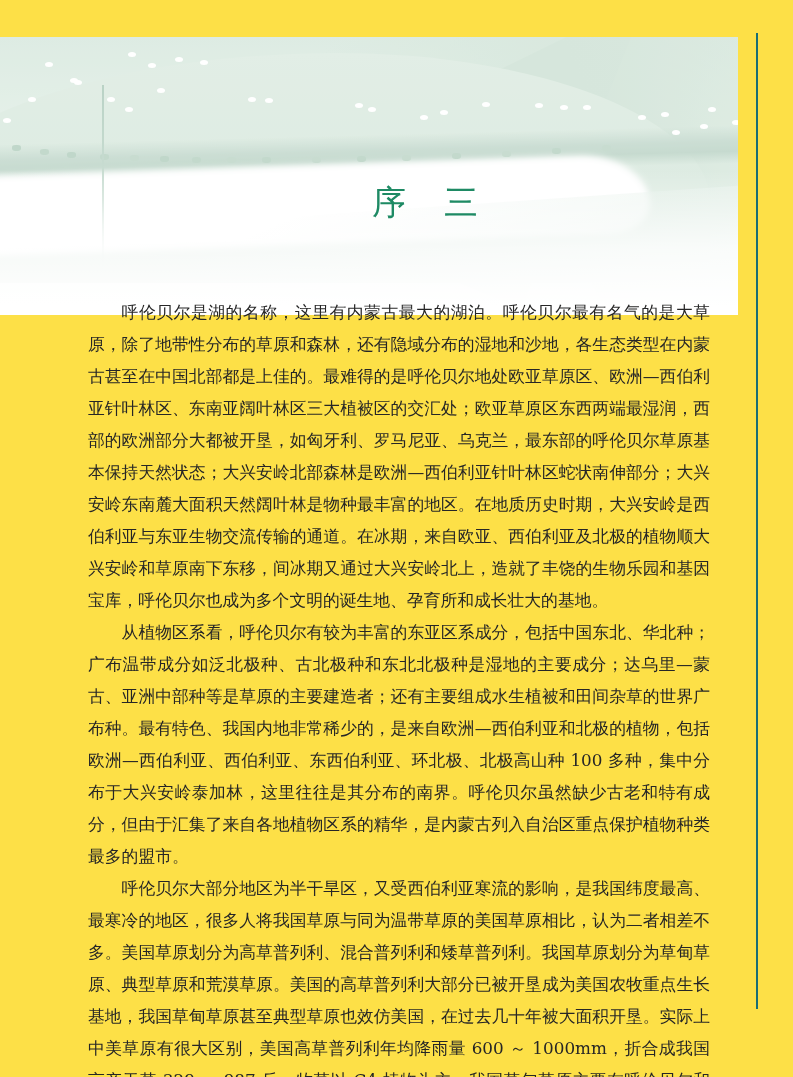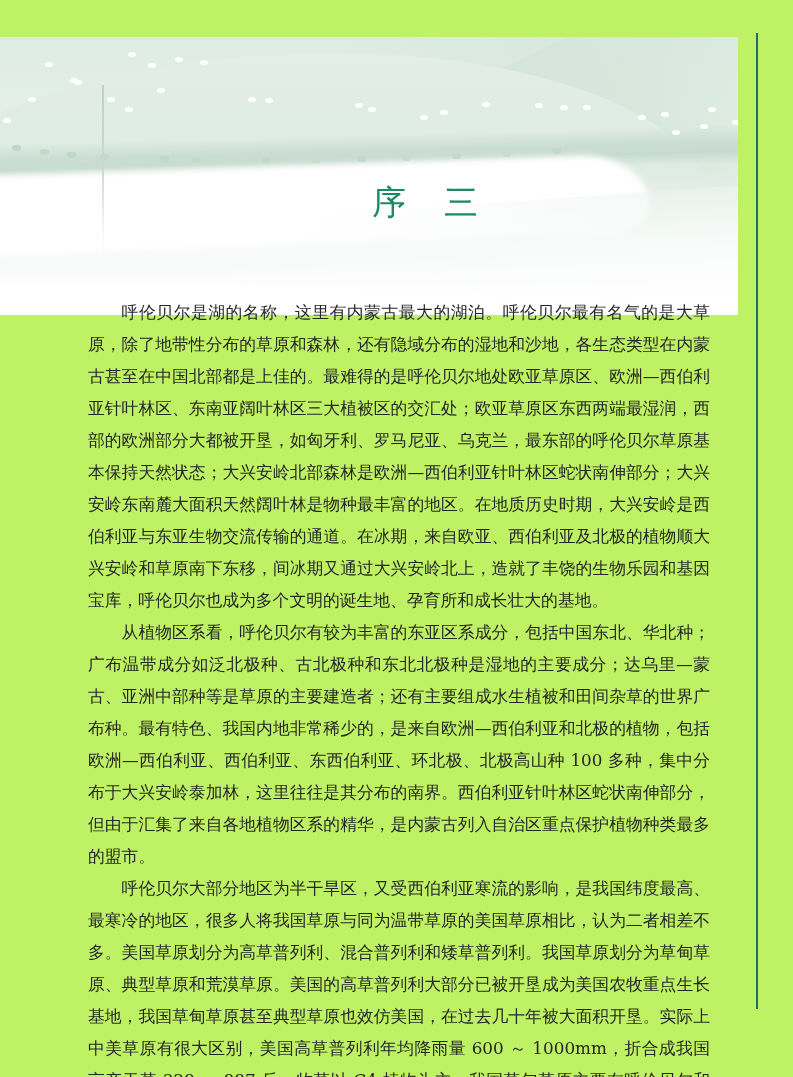--- a/index.html
+++ b/index.html
@@ -1,20 +1,20 @@
 <!DOCTYPE html>
 <html style="--accent-title: #1e8a64; --accent-rule: #1a6e74;"><head>
 <meta charset="utf-8">
 <style>
   html, body { margin: 0; padding: 0; background: #ffffff; }
   .page {
     position: relative;
     width: 793px;
     height: 1077px;
-    background: #bef264;
+    background: #fde047;
     overflow: hidden;
     font-family: "DejaVu Serif", "Liberation Serif", serif;
   }
 
   
   .hero {
     position: absolute;
     left: 0; top: 37px;
     width: 738px; height: 278px;
     overflow: hidden;
@@ -155,17 +155,17 @@
     <div class="wash"></div>
     <div class="fade"></div>
   </div>
 
   <div class="preface-title">序　三</div>
 
   <div class="side-rule"></div>
 
   <div class="content">
     <p>呼伦贝尔是湖的名称，这里有内蒙古最大的湖泊。呼伦贝尔最有名气的是大草原，除了地带性分布的草原和森林，还有隐域分布的湿地和沙地，各生态类型在内蒙古甚至在中国北部都是上佳的。最难得的是呼伦贝尔地处欧亚草原区、欧洲—西伯利亚针叶林区、东南亚阔叶林区三大植被区的交汇处；欧亚草原区东西两端最湿润，西部的欧洲部分大都被开垦，如匈牙利、罗马尼亚、乌克兰，最东部的呼伦贝尔草原基本保持天然状态；大兴安岭北部森林是欧洲—西伯利亚针叶林区蛇状南伸部分；大兴安岭东南麓大面积天然阔叶林是物种最丰富的地区。在地质历史时期，大兴安岭是西伯利亚与东亚生物交流传输的通道。在冰期，来自欧亚、西伯利亚及北极的植物顺大兴安岭和草原南下东移，间冰期又通过大兴安岭北上，造就了丰饶的生物乐园和基因宝库，呼伦贝尔也成为多个文明的诞生地、孕育所和成长壮大的基地。</p>
-    <p>从植物区系看，呼伦贝尔有较为丰富的东亚区系成分，包括中国东北、华北种；广布温带成分如泛北极种、古北极种和东北北极种是湿地的主要成分；达乌里—蒙古、亚洲中部种等是草原的主要建造者；还有主要组成水生植被和田间杂草的世界广布种。最有特色、我国内地非常稀少的，是来自欧洲—西伯利亚和北极的植物，包括欧洲—西伯利亚、西伯利亚、东西伯利亚、环北极、北极高山种 100 多种，集中分布于大兴安岭泰加林，这里往往是其分布的南界。西伯利亚针叶林区蛇状南伸部分，但由于汇集了来自各地植物区系的精华，是内蒙古列入自治区重点保护植物种类最多的盟市。</p>
+    <p>从植物区系看，呼伦贝尔有较为丰富的东亚区系成分，包括中国东北、华北种；广布温带成分如泛北极种、古北极种和东北北极种是湿地的主要成分；达乌里—蒙古、亚洲中部种等是草原的主要建造者；还有主要组成水生植被和田间杂草的世界广布种。最有特色、我国内地非常稀少的，是来自欧洲—西伯利亚和北极的植物，包括欧洲—西伯利亚、西伯利亚、东西伯利亚、环北极、北极高山种 100 多种，集中分布于大兴安岭泰加林，这里往往是其分布的南界。呼伦贝尔虽然缺少古老和特有成分，但由于汇集了来自各地植物区系的精华，是内蒙古列入自治区重点保护植物种类最多的盟市。</p>
     <p>呼伦贝尔大部分地区为半干旱区，又受西伯利亚寒流的影响，是我国纬度最高、最寒冷的地区，很多人将我国草原与同为温带草原的美国草原相比，认为二者相差不多。美国草原划分为高草普列利、混合普列利和矮草普列利。我国草原划分为草甸草原、典型草原和荒漠草原。美国的高草普列利大部分已被开垦成为美国农牧重点生长基地，我国草甸草原甚至典型草原也效仿美国，在过去几十年被大面积开垦。实际上中美草原有很大区别，美国高草普列利年均降雨量 600 ～ 1000mm，折合成我国亩产干草 329 ～ 987 斤，牧草以 C4 植物为主。我国草甸草原主要在呼伦贝尔和锡林郭勒（东部），年均降雨量 350 ～ 400（500）mm，平均亩产干草 277 斤（现在不到原来的一半），以 C3 植物为主。已开垦的南美潘帕斯草原年均降雨量 800 ～ 1200mm，苏联欧洲北方草原每平方米 80 种维管植物，欧美草原的水热条件明显优于我国。由于掠夺式开发引起的严重沙尘暴，罗斯福总统曾说“我们让大草原干了它不该做的事情”。近 20 年，我国对草原水土涵养、防风固沙等生态功能的认识逐步深入，呼伦贝尔草原生态保护也成为热点话题。</p>
   </div>
 
 </div>
 
 </body></html>

